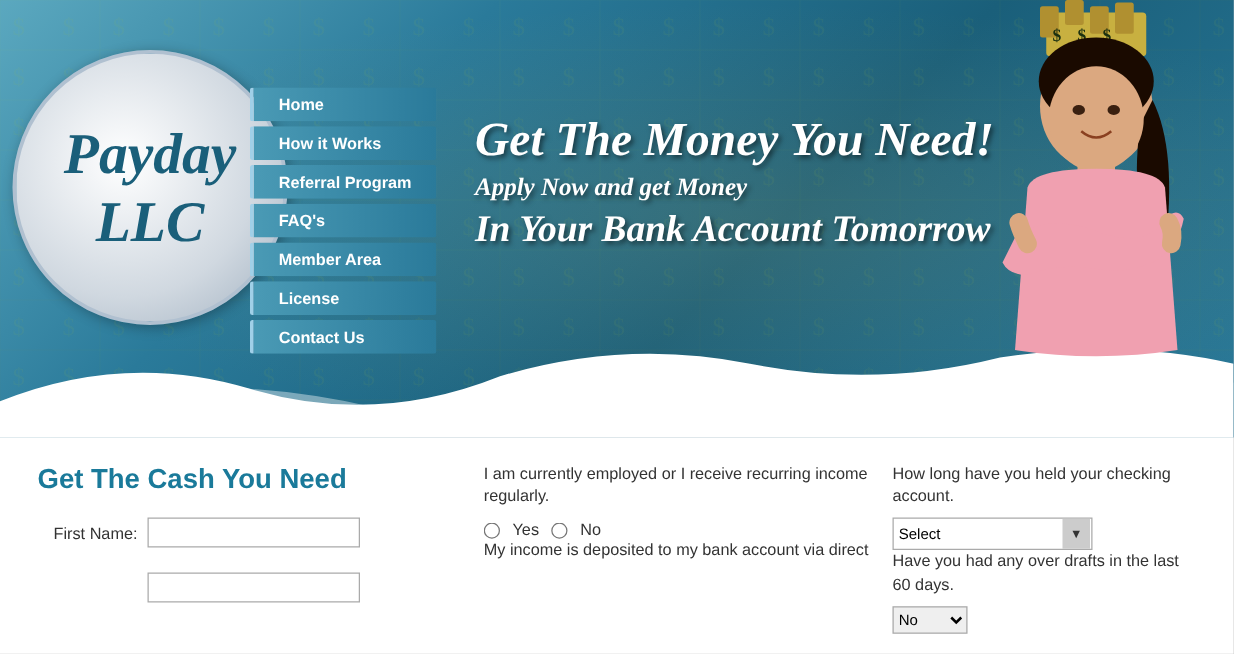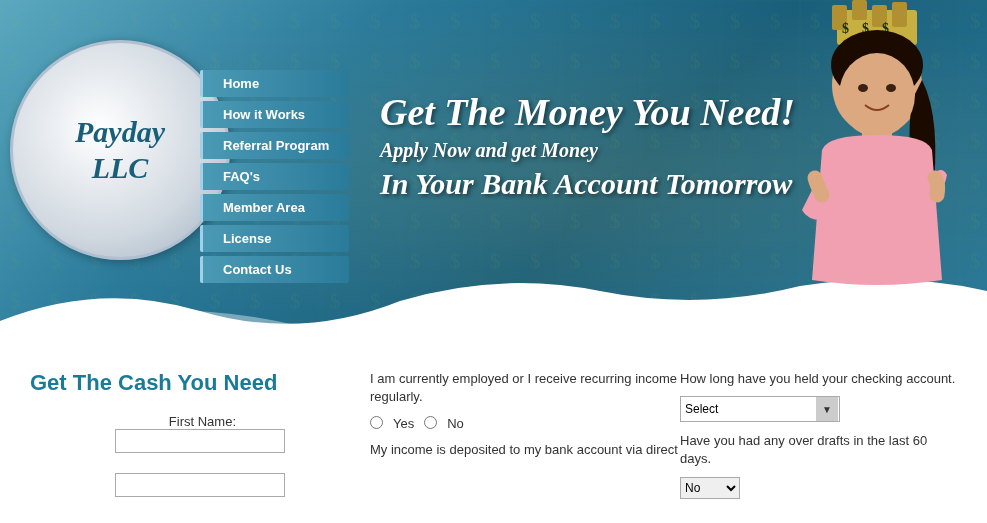--- a/index.html
+++ b/index.html
@@ -44,21 +44,21 @@
       z-index: 10;
       display: flex;
       align-items: center;
       justify-content: center;
       box-shadow: 2px 2px 10px rgba(0,0,0,0.3);
     }
 
     .logo-text {
       text-align: center;
       color: #1a5f7a;
-      font-size: 30px;
+      font-size: 46px;
       font-weight: bold;
       font-style: italic;
       font-family: Georgia, serif;
       line-height: 1.2;
     }
 
     
     .nav-menu {
       position: absolute;
       top: 70px;
@@ -140,21 +140,20 @@
       color: #1a7a9a;
       font-size: 22px;
       font-weight: bold;
       margin-bottom: 18px;
     }
 
     .form-row {
       display: flex;
       align-items: center;
       margin-bottom: 20px;
-      flex-direction: column;
     }
 
     .form-label {
       font-size: 13px;
       color: #333;
       width: 80px;
       text-align: right;
       margin-right: 8px;
     }
 
@@ -172,23 +171,22 @@
       color: #333;
     }
 
     .form-middle p {
       margin-bottom: 10px;
       line-height: 1.4;
     }
 
     .radio-group {
       display: flex;
-      align-items: flex-start;
+      align-items: flex-end;
       gap: 10px;
-      margin-bottom: 10px;
     }
 
     .radio-label {
       font-size: 13px;
       color: #333;
     }
 
     .form-right {
       flex: 1;
       font-size: 13px;
@@ -206,21 +204,20 @@
       border: 1px solid #aaa;
       font-size: 12px;
       background: white;
       appearance: none;
       padding: 0 4px;
     }
 
     .select-wrapper {
       position: relative;
       display: inline-block;
-      margin-bottom: 10px;
     }
 
     .select-arrow {
       position: absolute;
       right: 2px;
       top: 50%;
       transform: translateY(-50%);
       width: 22px;
       height: 24px;
       background: #ccc;
@@ -332,21 +329,21 @@
 
         <path d="M45,190 Q70,170 110,185 Q150,200 165,175 Q175,165 180,175 Q175,200 155,210 Q130,220 110,215 Q80,210 55,220 Q40,220 35,210 Z" fill="#f0a0b0"></path>
 
         <path d="M55,195 Q50,185 48,178" stroke="#dba880" stroke-width="15" fill="none" stroke-linecap="round"></path>
         <path d="M168,178 Q172,185 170,195" stroke="#dba880" stroke-width="15" fill="none" stroke-linecap="round"></path>
       </svg>
     </div>
   </div>
 
   <div class="bottom-content">
-    <div style="display:flex; gap:0;">
+    <div style="display:flex; gap:17px;">
 
       <div style="width:340px;">
         <div class="section-title">Get The Cash You Need</div>
         <div class="form-row">
           <span class="form-label">First Name:</span>
           <input type="text" class="form-input" style="">
         </div>
         <div class="form-row">
           <span class="form-label" style="width:80px;text-align:right;margin-right:8px;font-size:13px;"></span>
           <input type="text" class="form-input" style="height: 24px; width: 170px; border: 1px solid rgb(170, 170, 170);">

